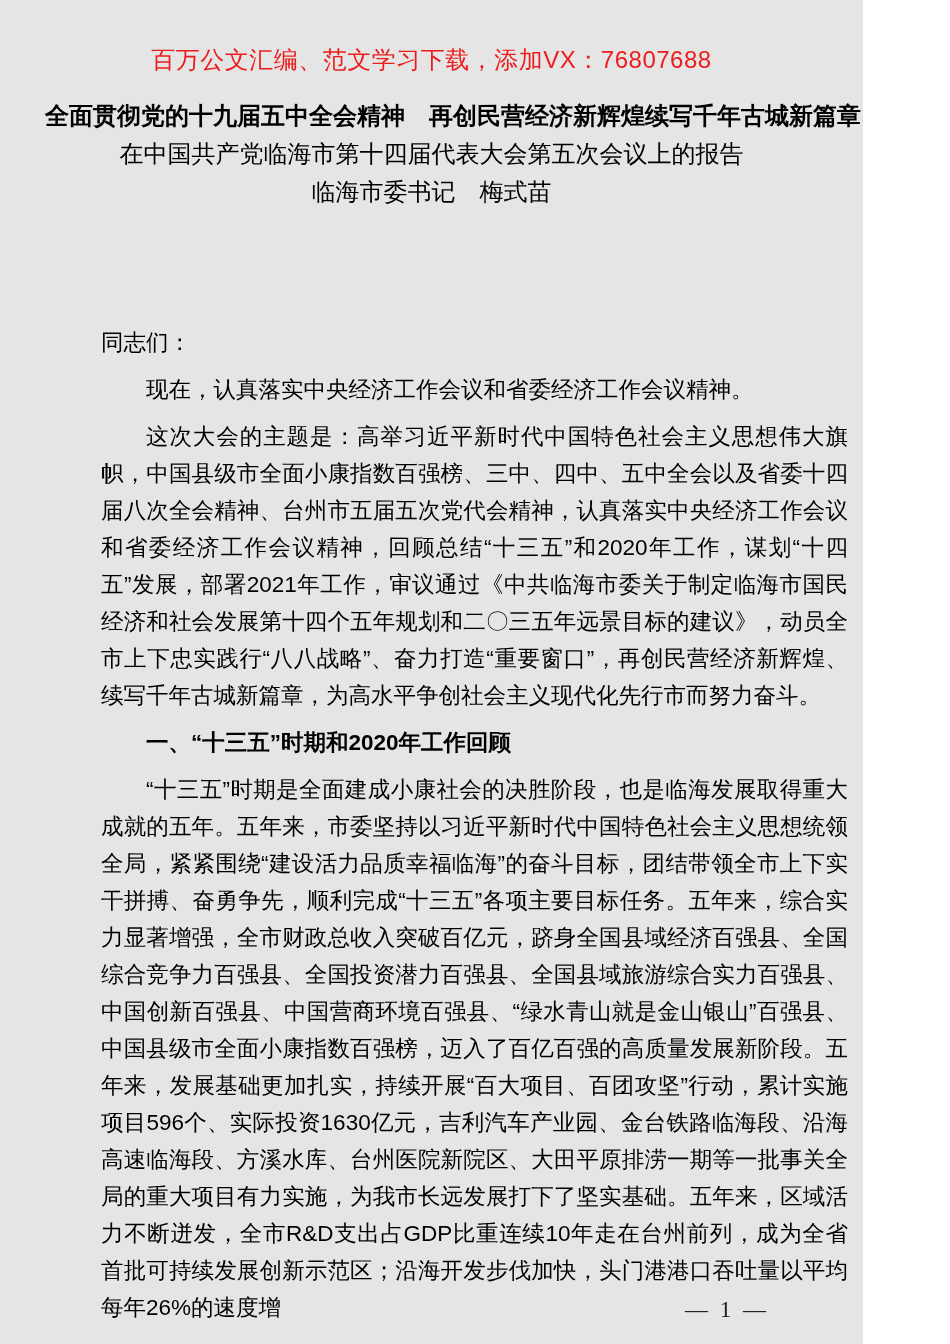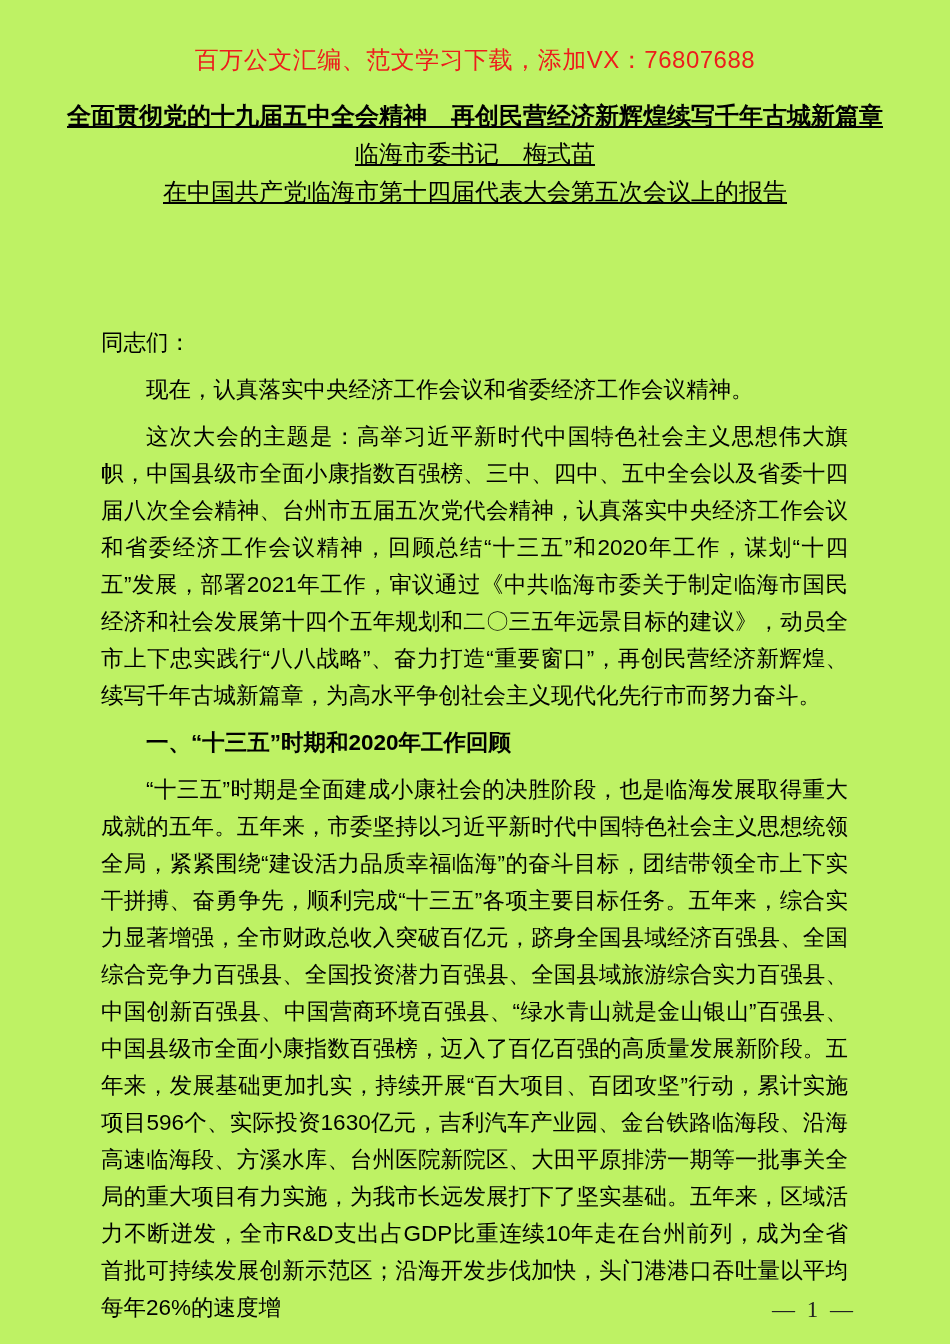--- a/index.html
+++ b/index.html
@@ -1,21 +1,21 @@
 <!DOCTYPE html>
 <html><head>
 <meta charset="utf-8">
 <style>
   * { margin: 0; padding: 0; box-sizing: border-box; }
   html, body { background: #ffffff; }
   .page {
     position: relative;
-    width: 950px;
+    width: 863px;
     height: 1344px;
-    background: #bef264;
+    background: #e5e5e5;
     color: #000000;
     font-family: "Liberation Sans", "DejaVu Sans", sans-serif;
     overflow: hidden;
   }
   .watermark-notice {
     position: absolute;
     top: 44px;
     left: 0;
     width: 100%;
     text-align: center;
@@ -27,21 +27,20 @@
     position: absolute;
     top: 97px;
     left: 45px;
     right: 45px;
     text-align: center;
   }
   .title-line {
     font-size: 24px;
     line-height: 38px;
     white-space: nowrap;
-    text-decoration: underline;
   }
   .title-line.bold { font-weight: 700; }
   .doc-body {
     position: absolute;
     top: 314px;
     left: 91px;
     width: 767px;
     font-size: 22.5px;
     line-height: 37px;
     text-align: justify;
@@ -63,22 +62,22 @@
 </style>
 </head>
 <body>
 
 <div class="page">
 
   <div class="watermark-notice">百万公文汇编、范文学习下载，添加VX：76807688</div>
 
   <div class="title-block">
     <div class="title-line bold">全面贯彻党的十九届五中全会精神　再创民营经济新辉煌续写千年古城新篇章</div>
+    <div class="title-line">在中国共产党临海市第十四届代表大会第五次会议上的报告</div>
     <div class="title-line">临海市委书记　梅式苗</div>
-    <div class="title-line">在中国共产党临海市第十四届代表大会第五次会议上的报告</div>
   </div>
 
   <div class="doc-body">
     <p class="no-indent">同志们：</p>
     <p>现在，认真落实中央经济工作会议和省委经济工作会议精神。</p>
     <p>这次大会的主题是：高举习近平新时代中国特色社会主义思想伟大旗帜，中国县级市全面小康指数百强榜、三中、四中、五中全会以及省委十四届八次全会精神、台州市五届五次党代会精神，认真落实中央经济工作会议和省委经济工作会议精神，回顾总结“十三五”和2020年工作，谋划“十四五”发展，部署2021年工作，审议通过《中共临海市委关于制定临海市国民经济和社会发展第十四个五年规划和二〇三五年远景目标的建议》，动员全市上下忠实践行“八八战略”、奋力打造“重要窗口”，再创民营经济新辉煌、续写千年古城新篇章，为高水平争创社会主义现代化先行市而努力奋斗。</p>
     <p class="section-heading">一、“十三五”时期和2020年工作回顾</p>
     <p>“十三五”时期是全面建成小康社会的决胜阶段，也是临海发展取得重大成就的五年。五年来，市委坚持以习近平新时代中国特色社会主义思想统领全局，紧紧围绕“建设活力品质幸福临海”的奋斗目标，团结带领全市上下实干拼搏、奋勇争先，顺利完成“十三五”各项主要目标任务。五年来，综合实力显著增强，全市财政总收入突破百亿元，跻身全国县域经济百强县、全国综合竞争力百强县、全国投资潜力百强县、全国县域旅游综合实力百强县、中国创新百强县、中国营商环境百强县、“绿水青山就是金山银山”百强县、中国县级市全面小康指数百强榜，迈入了百亿百强的高质量发展新阶段。五年来，发展基础更加扎实，持续开展“百大项目、百团攻坚”行动，累计实施项目596个、实际投资1630亿元，吉利汽车产业园、金台铁路临海段、沿海高速临海段、方溪水库、台州医院新院区、大田平原排涝一期等一批事关全局的重大项目有力实施，为我市长远发展打下了坚实基础。五年来，区域活力不断迸发，全市R&amp;D支出占GDP比重连续10年走在台州前列，成为全省首批可持续发展创新示范区；沿海开发步伐加快，头门港港口吞吐量以平均每年26%的速度增</p>
   </div>
 

